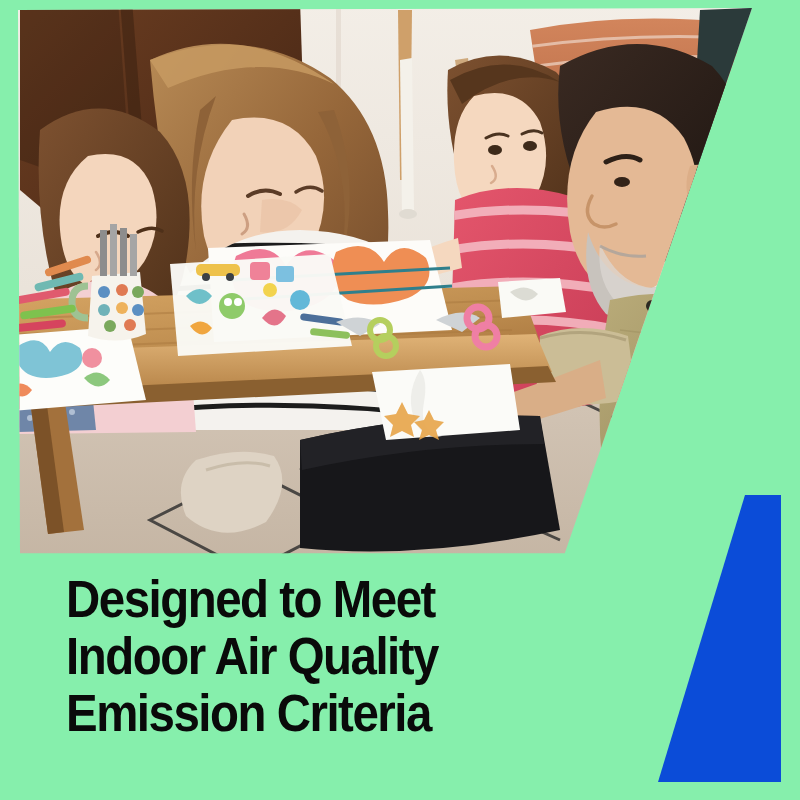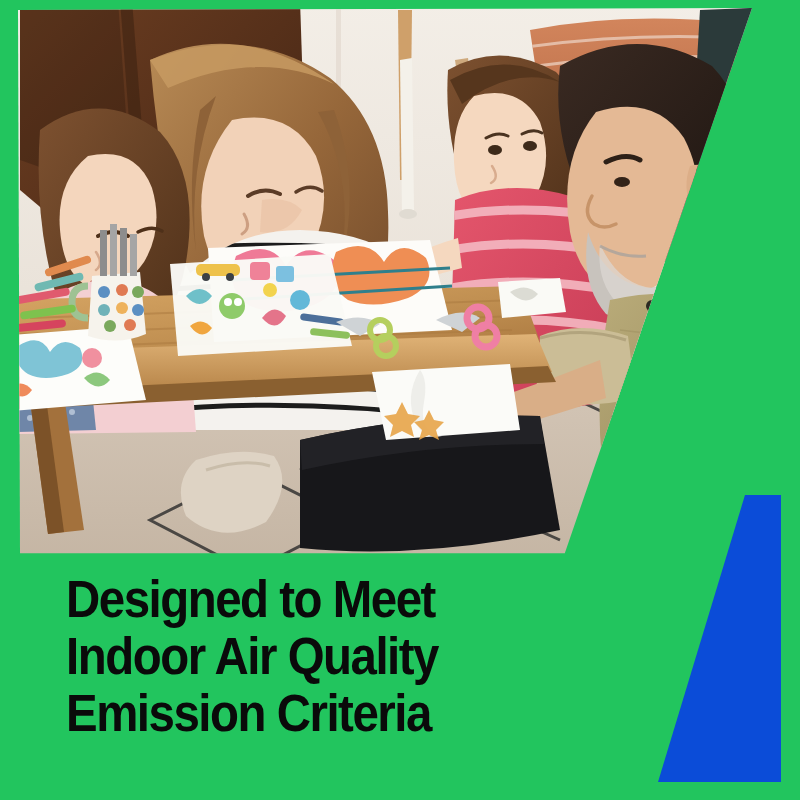--- a/index.html
+++ b/index.html
@@ -61,21 +61,21 @@
     left: 640px;
     top: 488px;
     width: 150px;
     height: 300px;
   }
   #blue-shape svg { display: block; width: 150px; height: 300px; }
 </style>
 </head>
 <body>
 
-<div id="page" style="background: #22c55e;">
+<div id="page" style="background: #86efac;">
 
   <div id="photo-panel">
     <div id="photo-clip">
       <svg id="photo-svg" viewBox="0 0 800 600" preserveAspectRatio="xMidYMid slice">
         <defs>
           <linearGradient id="wallG" x1="0" y1="0" x2="0" y2="1">
             <stop offset="0%" stop-color="#f3eee7"></stop>
             <stop offset="100%" stop-color="#e6ded4"></stop>
           </linearGradient>
           <linearGradient id="tableG" x1="0" y1="0" x2="1" y2="1">

